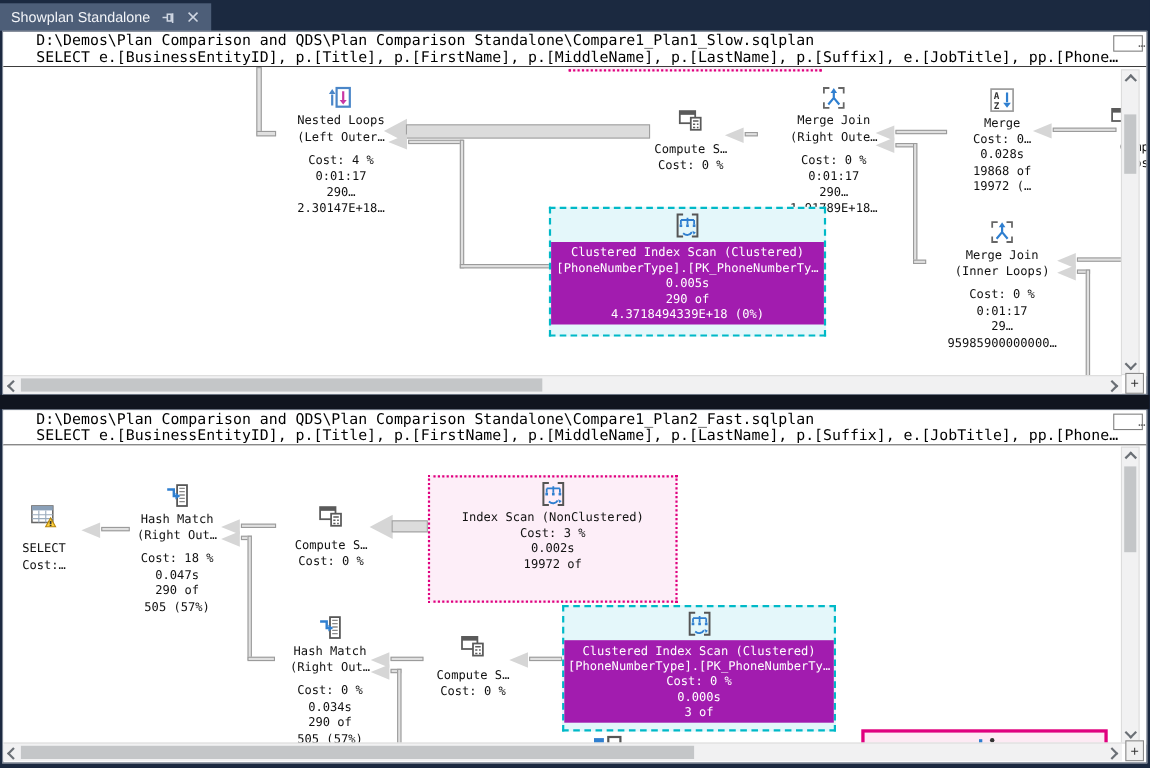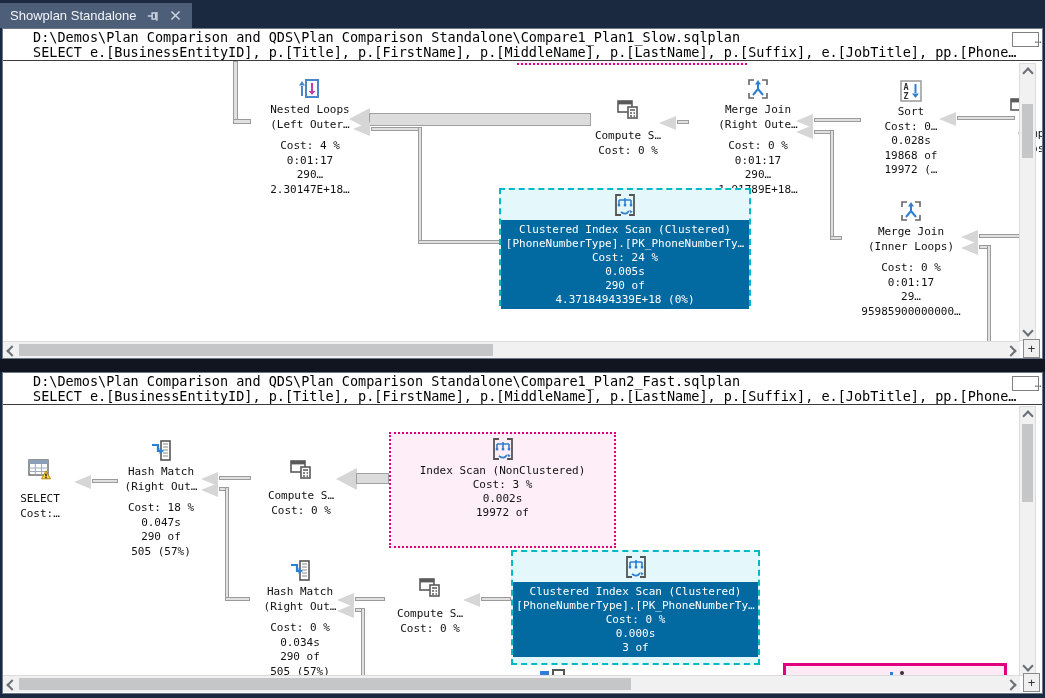--- a/index.html
+++ b/index.html
@@ -28,21 +28,21 @@
   .node{position:absolute;text-align:center;font-family:"DejaVu Sans Mono",monospace;
         font-size:11px;line-height:14.5px;color:#111;z-index:2;}
   .node .nicon{display:block;width:24px;height:24px;margin:0 auto 2px;}
   .nline{white-space:nowrap;}
   .mt{margin-top:7px;}
   .hlbox{position:absolute;box-sizing:border-box;z-index:2;text-align:center;
          font-family:"DejaVu Sans Mono",monospace;font-size:11px;line-height:14px;}
   .hl-teal{border:2px dashed #00b9c7;background:#e4f7fa;}
   .hl-pinkdot{border:2px dotted #e0007f;background:#fdeef8;color:#111;}
   .iconarea{height:30px;display:flex;align-items:center;justify-content:center;}
-  .bluebody{background:#0369a1;color:#fff;padding:3px 0 2px;}
+  .bluebody{background:#a21caf;color:#fff;padding:3px 0 2px;}
   
   .cn{position:absolute;background:#e0e0e0;border:1px solid #9b9b9b;box-sizing:border-box;z-index:1;}
   .shaftT{background:#dcdcdc;border:1px solid #a0a0a0;}
   .ah{position:absolute;width:0;height:0;z-index:1;
       border-top:7px solid transparent;border-bottom:7px solid transparent;border-right:17px solid #d6d6d6;}
   .ahbig{border-top:11px solid transparent;border-bottom:11px solid transparent;border-right:21px solid #d6d6d6;}
   
   .vscroll{position:absolute;width:17px;background:#f1f1f2;border:1px solid #dcdcdc;z-index:5;box-sizing:border-box;}
   .hscroll{position:absolute;height:17px;background:#f1f1f2;border-top:1px solid #dcdcdc;z-index:6;box-sizing:border-box;}
   .thumb{position:absolute;background:#c4c6c8;}
@@ -161,21 +161,21 @@
     <div class="node" style="left:856px;top:18px;width:104px;">
       <span class="nicon">
         <svg width="24" height="24" viewBox="0 0 24 24">
             <rect x="2" y="2" width="20" height="20" fill="#fff" stroke="#999" stroke-width="1.5"></rect>
             <text x="4.5" y="11" font-size="8.5" fill="#333" font-weight="bold">A</text>
             <text x="4.5" y="20" font-size="8.5" fill="#333" font-weight="bold">Z</text>
             <path d="M16.5 5v9" stroke="#2f7fd0" stroke-width="2"></path>
             <path d="M16.5 19l-3.5-4.5h7z" fill="#2f7fd0"></path>
           </svg>
       </span>
-      <div class="nline">Sort</div>
+      <div class="nline">Merge</div>
       <div class="nline">Cost: 0…</div>
       <div class="nline">0.028s</div>
       <div class="nline">19868 of</div>
       <div class="nline">19972 (…</div>
     </div>
 
     <div class="node" style="left:1000px;top:34px;width:96px;">
       <span class="nicon" style="margin:0 0 8px 6px;">
         <svg width="24" height="24" viewBox="0 0 24 24">
             <rect x="2" y="4" width="14" height="11" fill="#fff" stroke="#5a5a5a" stroke-width="1.6"></rect>
@@ -196,21 +196,20 @@
             <rect x="4.8" y="11" width="2.4" height="2.4" fill="#2f7fd0"></rect>
             <rect x="10.8" y="11" width="2.4" height="2.4" fill="#2f7fd0"></rect>
             <rect x="16.8" y="11" width="2.4" height="2.4" fill="#2f7fd0"></rect>
             <path d="M8 19c3 2.4 6 2 8-1" fill="none" stroke="#2f7fd0" stroke-width="1.8"></path>
             <path d="M17.6 20.4l-1.2-3.6 3.2 1.6z" fill="#2f7fd0"></path>
           </svg>
       </div>
       <div class="bluebody">
         <div class="nline">Clustered Index Scan (Clustered)</div>
         <div class="nline">[PhoneNumberType].[PK_PhoneNumberTy…</div>
-        <div class="nline">Cost: 24 %</div>
         <div class="nline">0.005s</div>
         <div class="nline">290 of</div>
         <div class="nline">4.3718494339E+18 (0%)</div>
       </div>
     </div>
 
     <div class="node" style="left:836px;top:138px;width:144px;">
       <span class="nicon">
         <svg width="24" height="24" viewBox="0 0 24 24">
             <path d="M8 3H3v5M16 3h5v5M8 21H3v-5M16 21h5v-5" fill="none" stroke="#666" stroke-width="1.6"></path>

